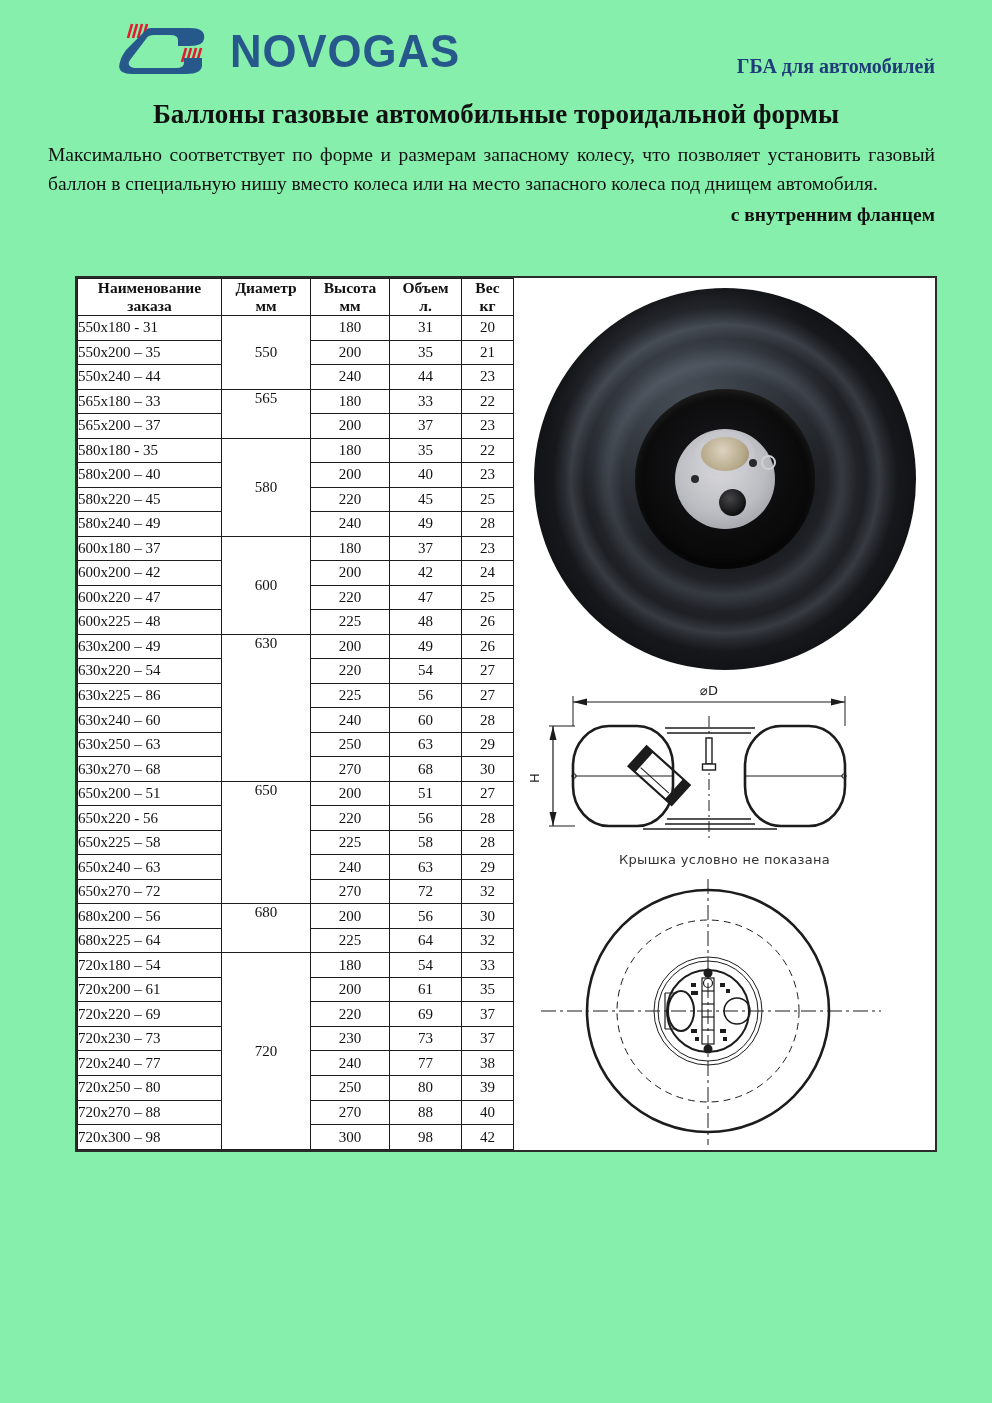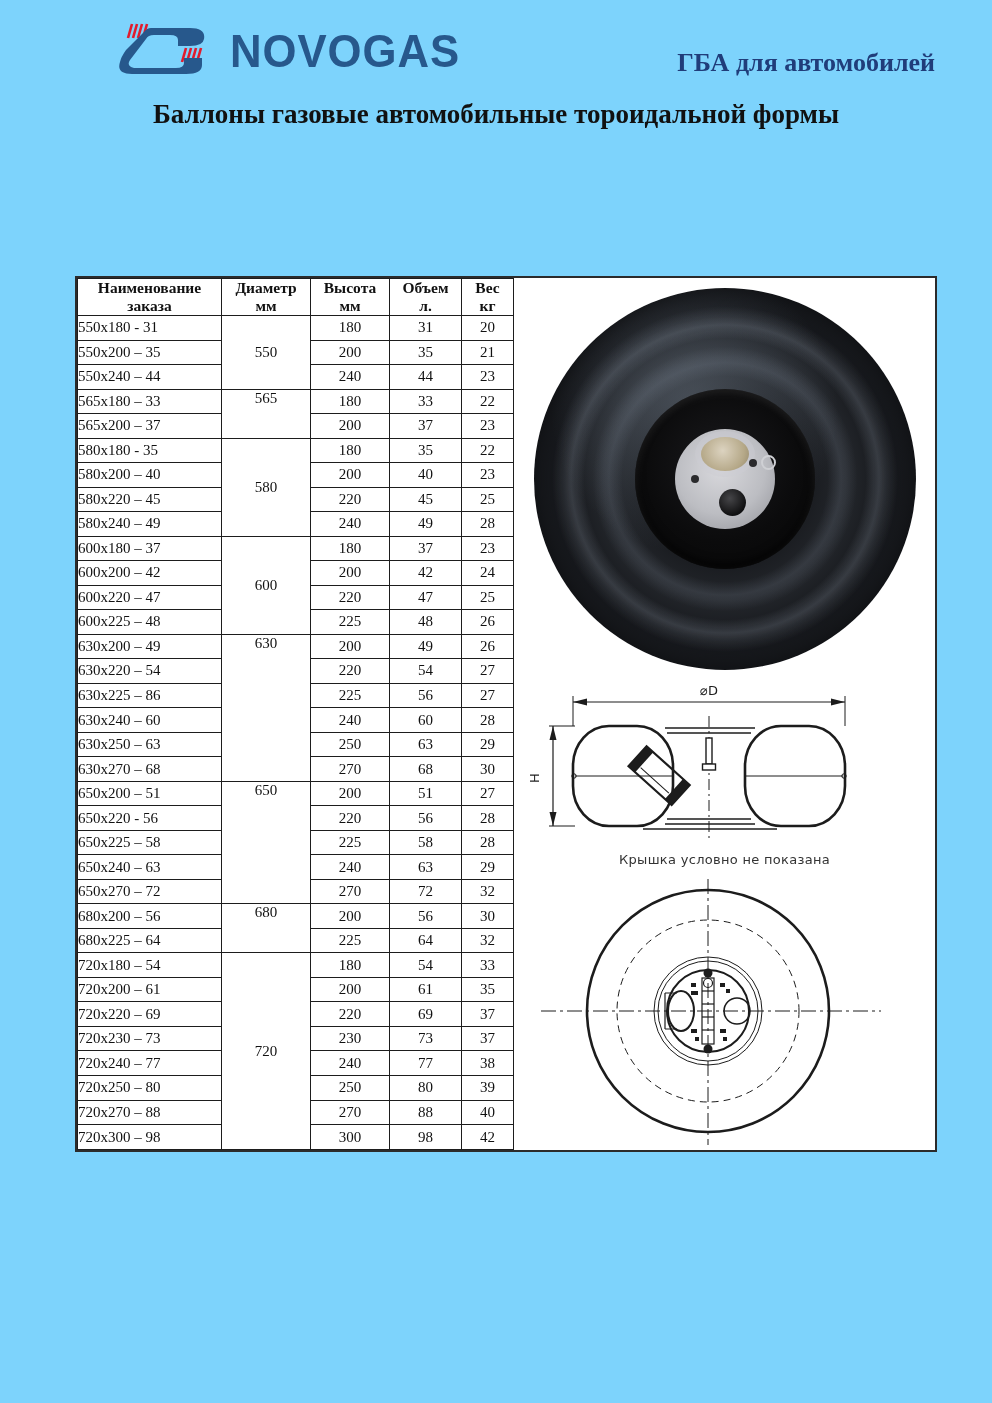--- a/index.html
+++ b/index.html
@@ -1,26 +1,26 @@
 <!DOCTYPE html>
 <html><head>
 <meta charset="utf-8">
 <style>
   html,body{margin:0;padding:0;background:#ffffff;}
-  .page{position:relative;width:992px;height:1403px;margin:0 auto;background:#7dd3fc;
+  .page{position:relative;width:992px;height:1403px;margin:0 auto;background:#86efac;
         font-family:"Liberation Serif", serif;color:#111;overflow:hidden;}
 
   
   .hdr{display:flex;justify-content:space-between;align-items:flex-end;
        padding:22px 57px 0 118px;}
   .logo{display:flex;align-items:center;gap:10px;}
   .logo-word{font-family:"Liberation Sans", sans-serif;font-weight:bold;
              font-size:46px;line-height:1;color:#27588c;letter-spacing:1px;
              transform:scaleX(.95);transform-origin:left;}
-  .tagline{font-size:26px;font-weight:bold;color:#203d7a;padding-bottom:2px;}
+  .tagline{font-size:20px;font-weight:bold;color:#203d7a;padding-bottom:2px;}
 
   
   .title{margin:19px 40px 0;text-align:center;font-size:27px;font-weight:bold;}
   .intro{margin:10px 57px 0 48px;font-size:19.5px;line-height:29px;text-align:justify;}
   .variant{margin:6px 57px 0 0;text-align:right;font-size:19.5px;font-weight:bold;}
 
   
   .content{position:absolute;left:75px;top:276px;width:858px;height:872px;
            border:2px solid #2b2b2b;display:flex;background:#fff;}
 
@@ -93,20 +93,22 @@
           </g>
           <path d="M33 6 L72 6 Q88 6 86 17 Q85 24 72 24 L60 24 L60 18 Q60 13 52 13 L36 13 Q30 13 28 17 L12 38 Q8 44 16 46 L58 46 Q66 46 66 41 L66 36 L84 36 L84 43 Q84 52 68 52 L14 52 Q-2 52 2 40 Q3 35 8 28 L26 10 Q29 6 33 6 Z" fill="#27588c" stroke="none"></path>
         </svg>
       </span>
       <span class="logo-word">NOVOGAS</span>
     </div>
     <div class="tagline">ГБА для автомобилей</div>
   </div>
 
   <div class="title">Баллоны газовые автомобильные тороидальной формы</div>
+  <div class="intro">Максимально соответствует по форме и размерам запасному колесу, что позволяет установить газовый баллон в специальную нишу вместо колеса или на место запасного колеса под днищем автомобиля.</div>
+  <div class="variant">с внутренним фланцем</div>
 
   <div class="content">
 
     <table class="spec">
       <colgroup>
         <col class="col-name">
           <col class="col-dia">
           <col class="col-h">
         <col class="col-v">
           <col class="col-w">

